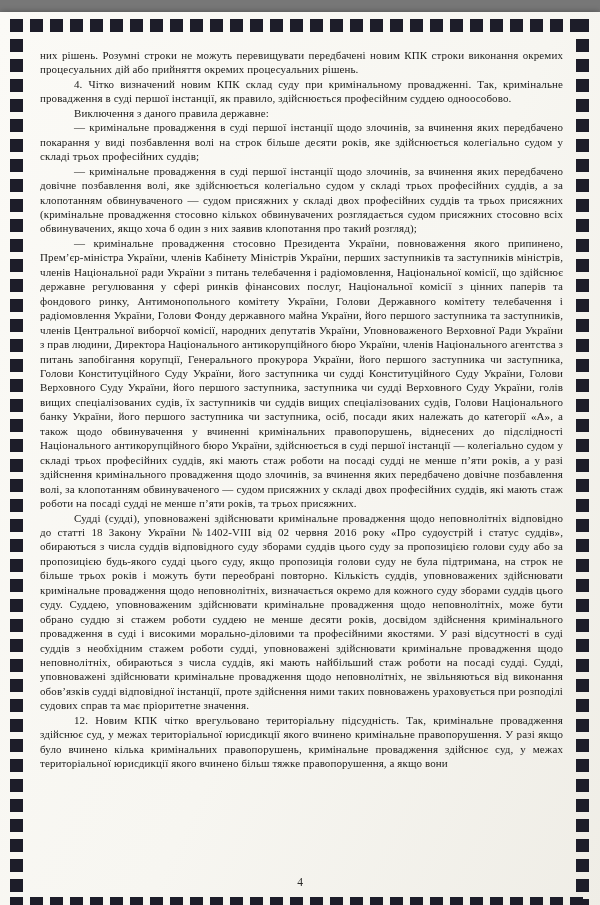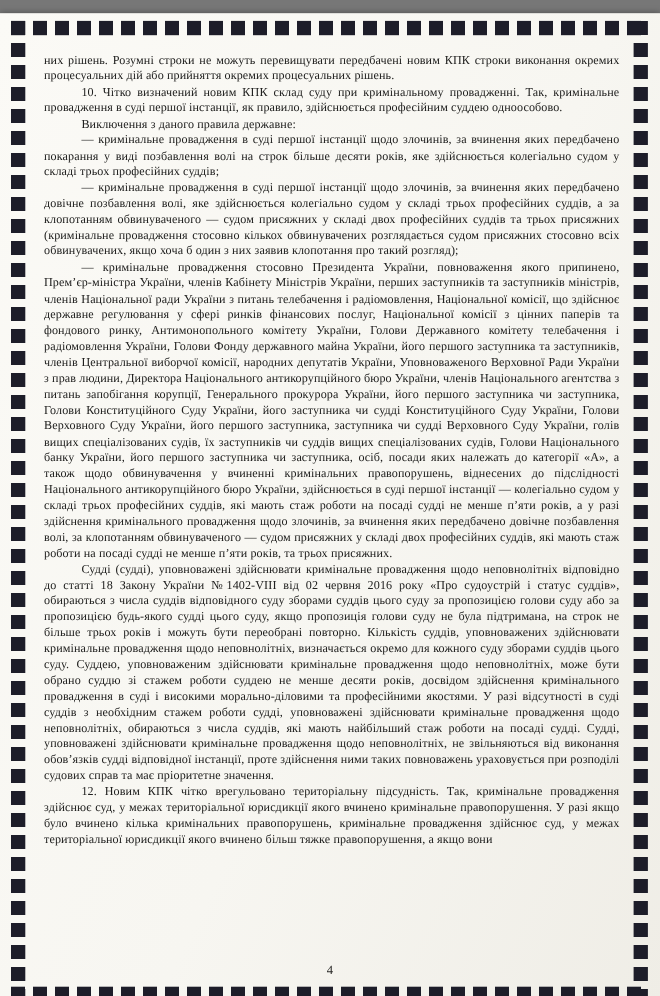--- a/index.html
+++ b/index.html
@@ -57,21 +57,21 @@
 
 <div class="page">
 
   <div class="bstrip h top"></div>
   <div class="bstrip h bottom"></div>
   <div class="bstrip v left"></div>
   <div class="bstrip v right"></div>
 
   <div class="content">
     <p>них рішень. Розумні строки не можуть перевищувати передбачені новим КПК строки виконання окремих процесуальних дій або прийняття окремих процесуальних рішень.</p>
-    <p class="indent">10. Чітко визначений новим КПК склад суду при кримінальному провадженні. Так, кримінальне провадження в суді першої інстанції, як правило, здійснюється професійним суддею одноособово.</p>
+    <p class="indent">4. Чітко визначений новим КПК склад суду при кримінальному провадженні. Так, кримінальне провадження в суді першої інстанції, як правило, здійснюється професійним суддею одноособово.</p>
     <p class="indent">Виключення з даного правила державне:</p>
     <p class="indent">— кримінальне провадження в суді першої інстанції щодо злочинів, за вчинення яких передбачено покарання у виді позбавлення волі на строк більше десяти років, яке здійснюється колегіально судом у складі трьох професійних суддів;</p>
     <p class="indent">— кримінальне провадження в суді першої інстанції щодо злочинів, за вчинення яких передбачено довічне позбавлення волі, яке здійснюється колегіально судом у складі трьох професійних суддів, а за клопотанням обвинуваченого — судом присяжних у складі двох професійних суддів та трьох присяжних (кримінальне провадження стосовно кількох обвинувачених розглядається судом присяжних стосовно всіх обвинувачених, якщо хоча б один з них заявив клопотання про такий розгляд);</p>
     <p class="indent">— кримінальне провадження стосовно Президента України, повноваження якого припинено, Прем’єр-міністра України, членів Кабінету Міністрів України, перших заступників та заступників міністрів, членів Національної ради України з питань телебачення і радіомовлення, Національної комісії, що здійснює державне регулювання у сфері ринків фінансових послуг, Національної комісії з цінних паперів та фондового ринку, Антимонопольного комітету України, Голови Державного комітету телебачення і радіомовлення України, Голови Фонду державного майна України, його першого заступника та заступників, членів Центральної виборчої комісії, народних депутатів України, Уповноваженого Верховної Ради України з прав людини, Директора Національного антикорупційного бюро України, членів Національного агентства з питань запобігання корупції, Генерального прокурора України, його першого заступника чи заступника, Голови Конституційного Суду України, його заступника чи судді Конституційного Суду України, Голови Верховного Суду України, його першого заступника, заступника чи судді Верховного Суду України, голів вищих спеціалізованих судів, їх заступників чи суддів вищих спеціалізованих судів, Голови Національного банку України, його першого заступника чи заступника, осіб, посади яких належать до категорії «А», а також щодо обвинувачення у вчиненні кримінальних правопорушень, віднесених до підслідності Національного антикорупційного бюро України, здійснюється в суді першої інстанції — колегіально судом у складі трьох професійних суддів, які мають стаж роботи на посаді судді не менше п’яти років, а у разі здійснення кримінального провадження щодо злочинів, за вчинення яких передбачено довічне позбавлення волі, за клопотанням обвинуваченого — судом присяжних у складі двох професійних суддів, які мають стаж роботи на посаді судді не менше п’яти років, та трьох присяжних.</p>
     <p class="indent">Судді (судді), уповноважені здійснювати кримінальне провадження щодо неповнолітніх відповідно до статті 18 Закону України №1402-VIII від 02 червня 2016 року «Про судоустрій і статус суддів», обираються з числа суддів відповідного суду зборами суддів цього суду за пропозицією голови суду або за пропозицією будь-якого судді цього суду, якщо пропозиція голови суду не була підтримана, на строк не більше трьох років і можуть бути переобрані повторно. Кількість суддів, уповноважених здійснювати кримінальне провадження щодо неповнолітніх, визначається окремо для кожного суду зборами суддів цього суду. Суддею, уповноваженим здійснювати кримінальне провадження щодо неповнолітніх, може бути обрано суддю зі стажем роботи суддею не менше десяти років, досвідом здійснення кримінального провадження в суді і високими морально-діловими та професійними якостями. У разі відсутності в суді суддів з необхідним стажем роботи судді, уповноважені здійснювати кримінальне провадження щодо неповнолітніх, обираються з числа суддів, які мають найбільший стаж роботи на посаді судді. Судді, уповноважені здійснювати кримінальне провадження щодо неповнолітніх, не звільняються від виконання обов’язків судді відповідної інстанції, проте здійснення ними таких повноважень ураховується при розподілі судових справ та має пріоритетне значення.</p>
     <p class="indent">12. Новим КПК чітко врегульовано територіальну підсудність. Так, кримінальне провадження здійснює суд, у межах територіальної юрисдикції якого вчинено кримінальне правопорушення. У разі якщо було вчинено кілька кримінальних правопорушень, кримінальне провадження здійснює суд, у межах територіальної юрисдикції якого вчинено більш тяжке правопорушення, а якщо вони</p>
   </div>
 
   <div class="page-number">4</div>
 

